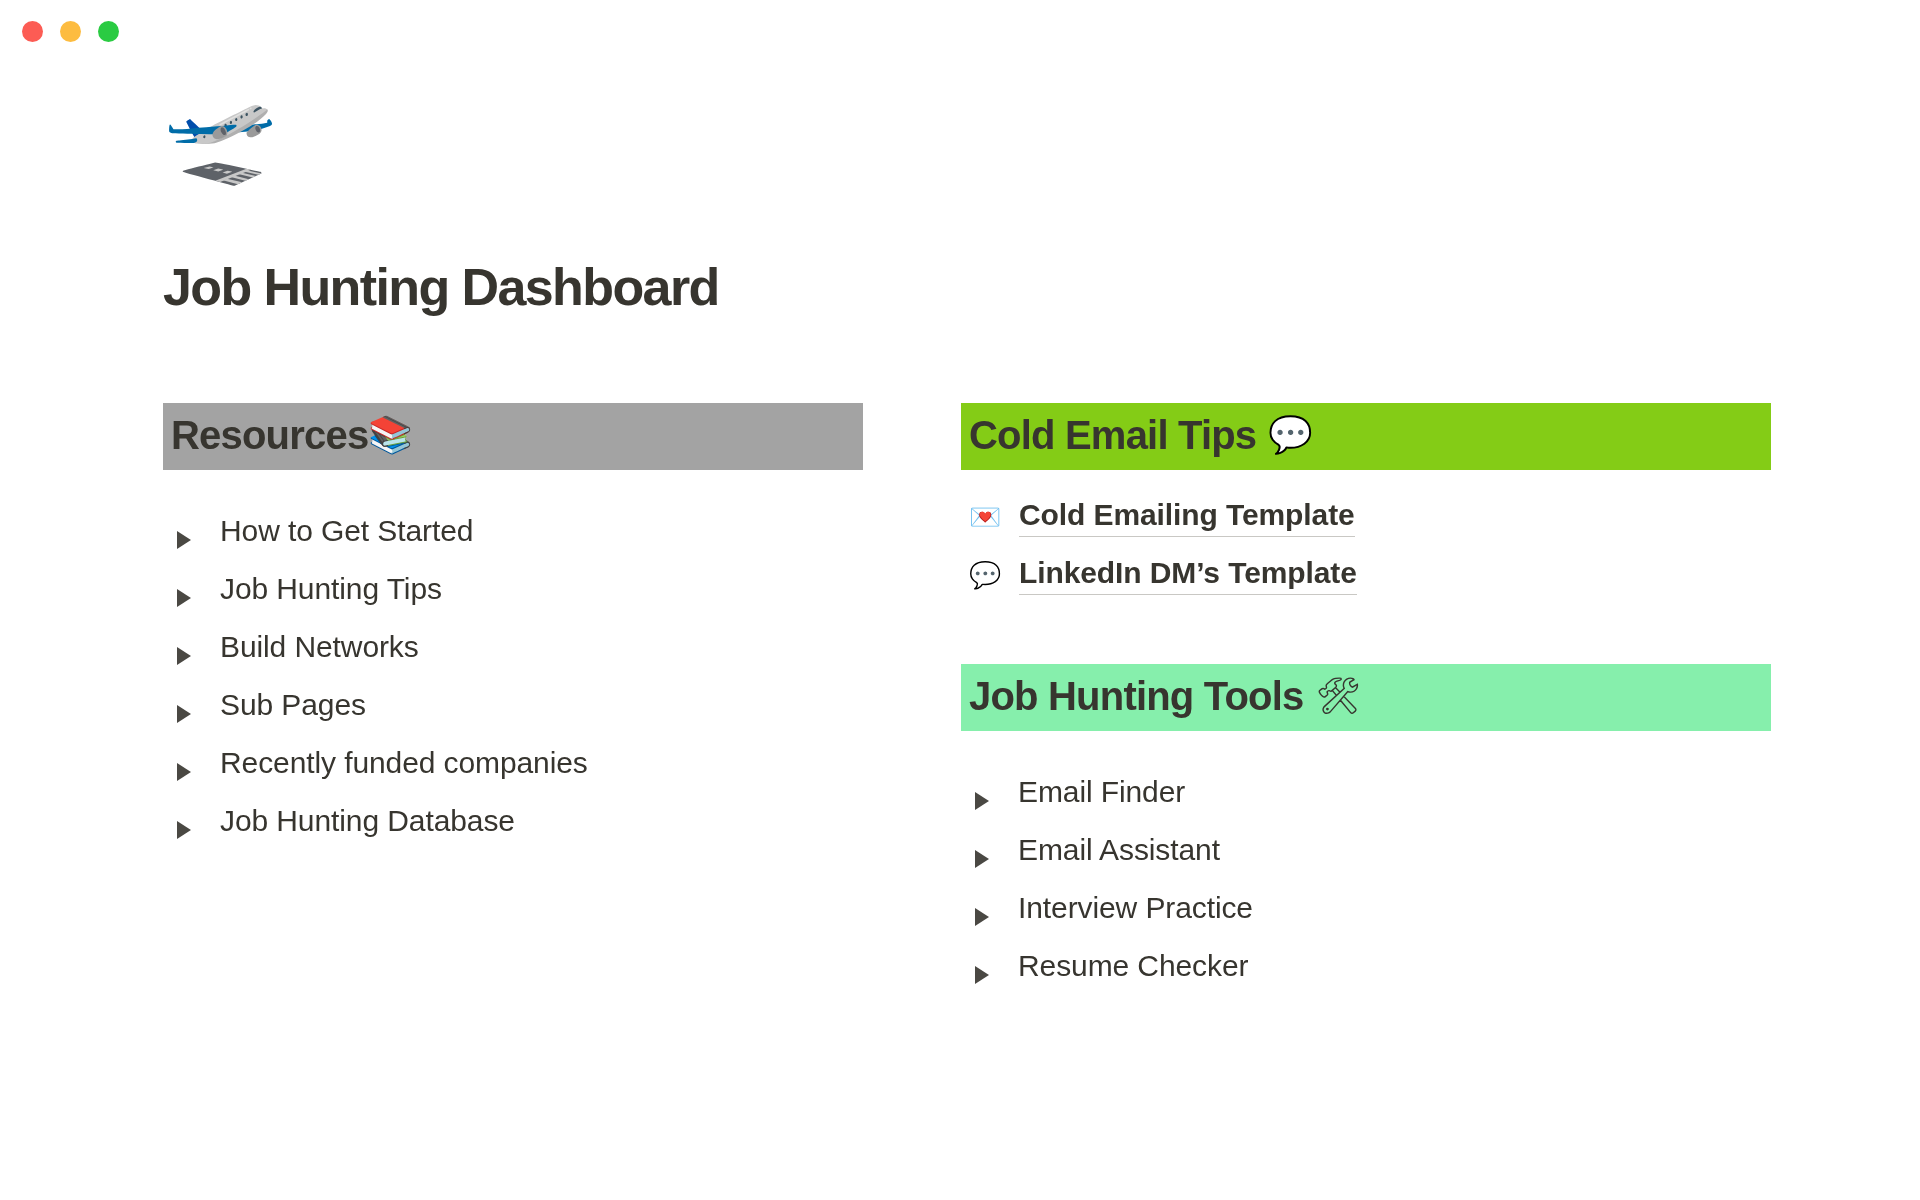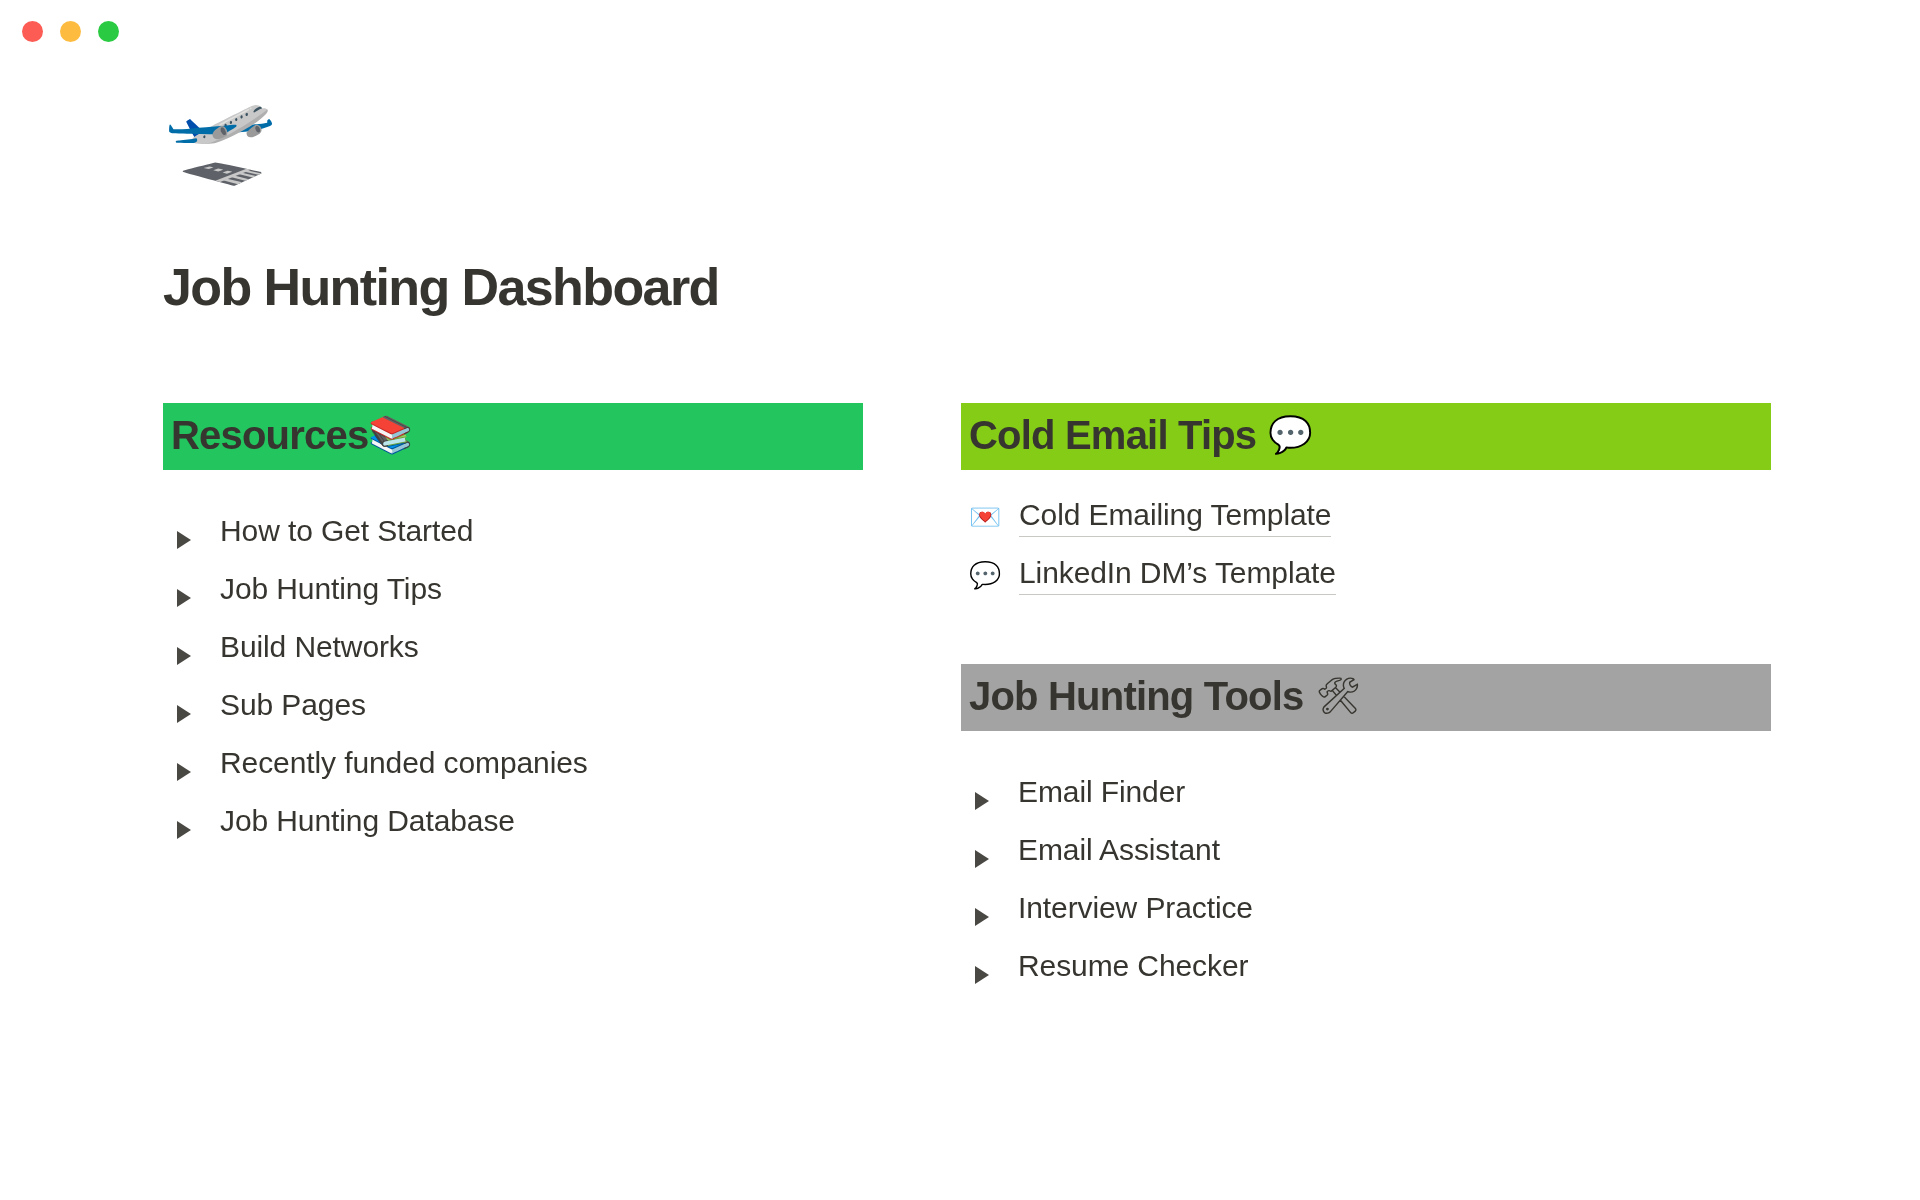--- a/index.html
+++ b/index.html
@@ -150,21 +150,21 @@
     width: 30px;
     font-family: "DejaVu Sans", sans-serif;
     font-size: 26px;
     line-height: 1;
     display: flex;
     align-items: center;
   }
   .link-text {
     margin-left: 20px;
     font-size: 30px;
-    font-weight: 400;
+    font-weight: 700;
     color: #37352F;
     letter-spacing: -0.1px;
     border-bottom: 1.6px solid #C9C8C4;
     padding-bottom: 2px;
     line-height: 1.28;
   }
 
   .section-spacer { height: 60px; }
 </style>
 </head>
@@ -182,21 +182,21 @@
   <div class="page-inner">
 
     <div class="page-icon">🛫</div>
 
     <h1 class="page-title">Job Hunting Dashboard</h1>
 
     <div class="columns">
 
       <div class="col-left">
 
-        <div class="band" style="background: #22c55e;">
+        <div class="band" style="background: #a3a3a3;">
           <h2>
             <span>Resources</span>
             <span class="emoji">📚</span>
           </h2>
         </div>
 
         <div class="toggle-list">
 
           <div class="toggle-item">
             <span class="toggle-arrow">
@@ -275,21 +275,21 @@
 
           <div class="link-item">
             <span class="link-emoji">💬</span>
             <span class="link-text">LinkedIn DM’s Template</span>
           </div>
 
         </div>
 
         <div class="section-spacer"></div>
 
-        <div class="band" style="background: #a3a3a3;">
+        <div class="band" style="background: #86efac;">
           <h2>
             <span>Job Hunting Tools</span>
             <span class="emoji spaced">🛠</span>
           </h2>
         </div>
 
         <div class="toggle-list">
 
           <div class="toggle-item">
             <span class="toggle-arrow">

